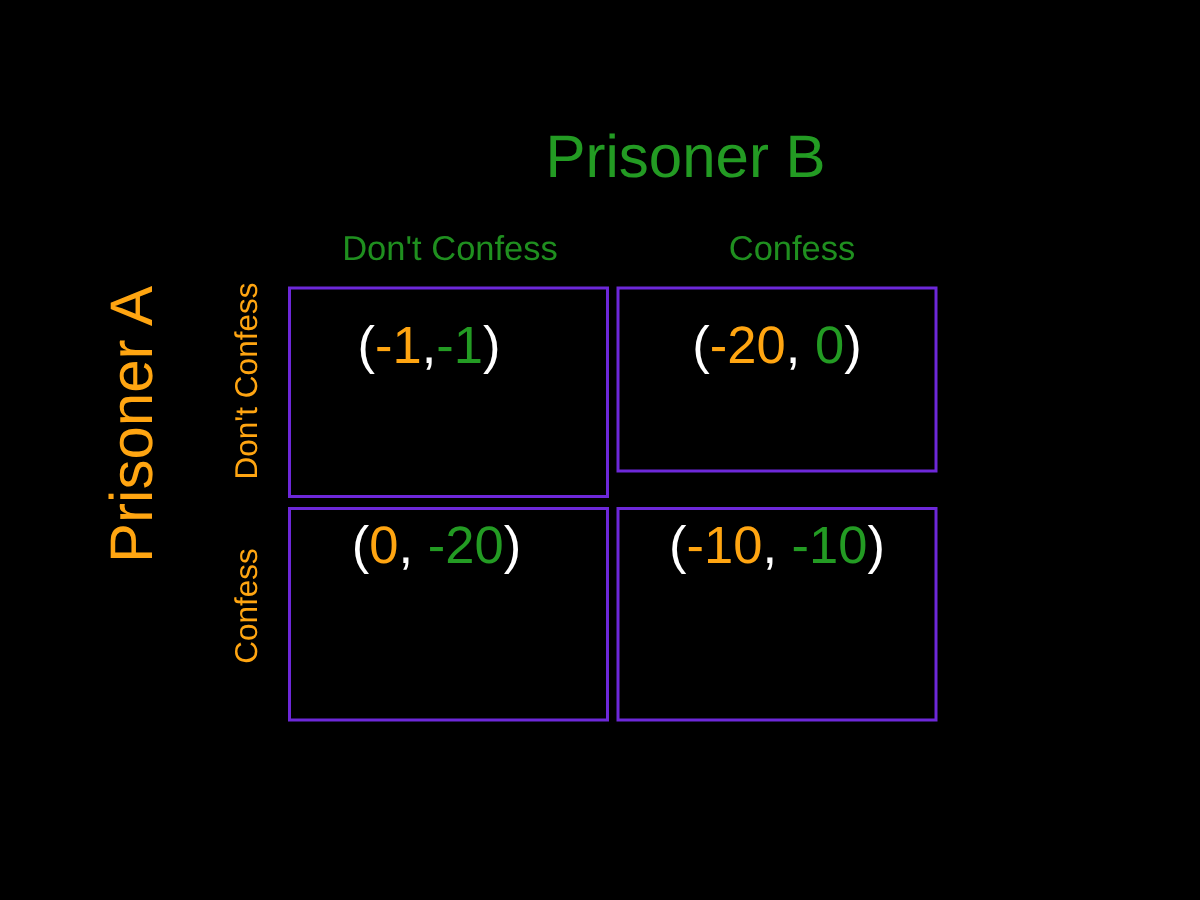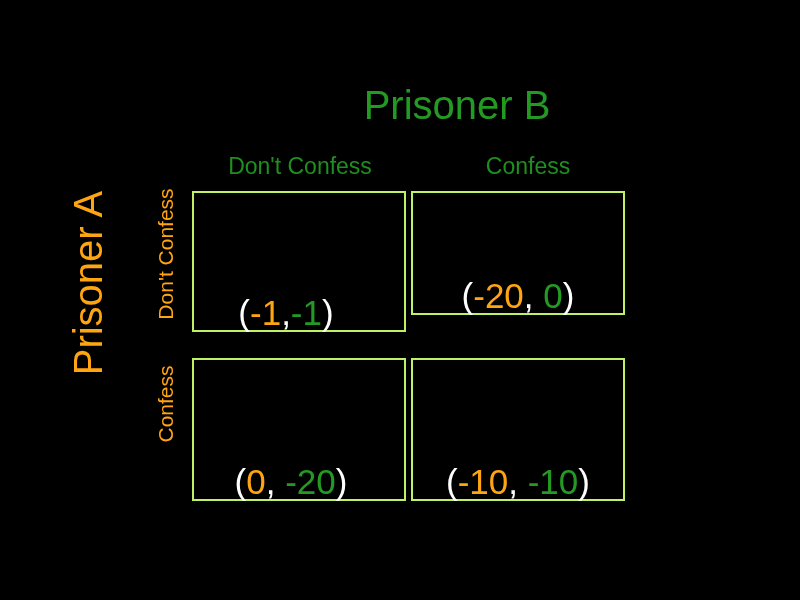--- a/index.html
+++ b/index.html
@@ -39,27 +39,27 @@
     font-size: 21px;
     line-height: 1;
     white-space: nowrap;
     color: #FFA511;
   }
 
   .cell {
     position: absolute;
     box-sizing: border-box;
     background: #000000;
-    border: 2px solid #bef264;
+    border: 2px solid #6d28d9;
     display: flex;
-    align-items: flex-end;
+    align-items: flex-start;
     justify-content: center;
   }
   .cell.r1 { padding-top: 20px; }
-  .cell.r2 { padding-top: 17px; margin-top: 20px; }
+  .cell.r2 { padding-top: 6px; }
 
   .payoff {
     font-size: 35px;
     line-height: 1;
     white-space: nowrap;
   }
   .payoff .sep { white-space: pre; }
   .shift-a { transform: translateX(-13px); }
   .shift-b { transform: translateX(-8px); }
 </style>

